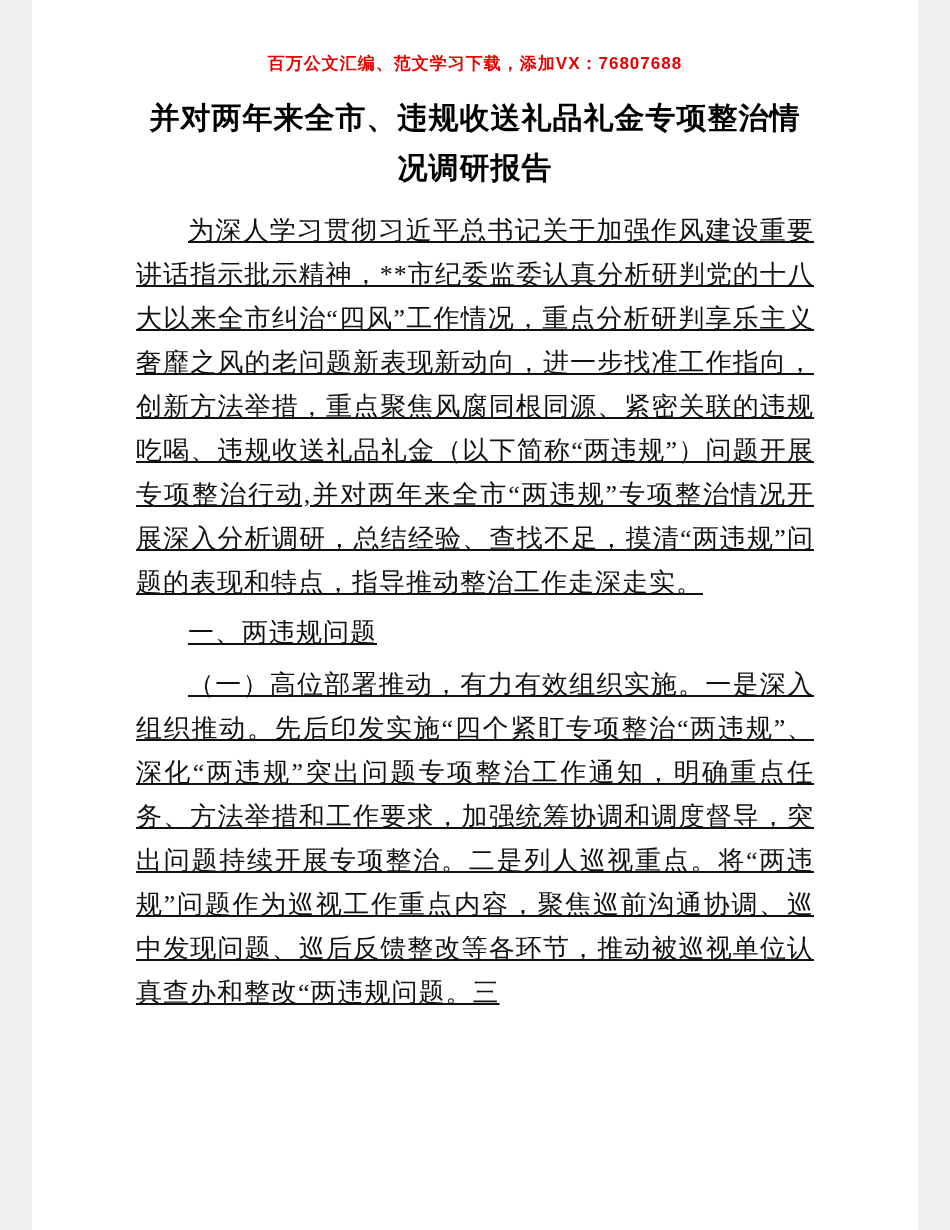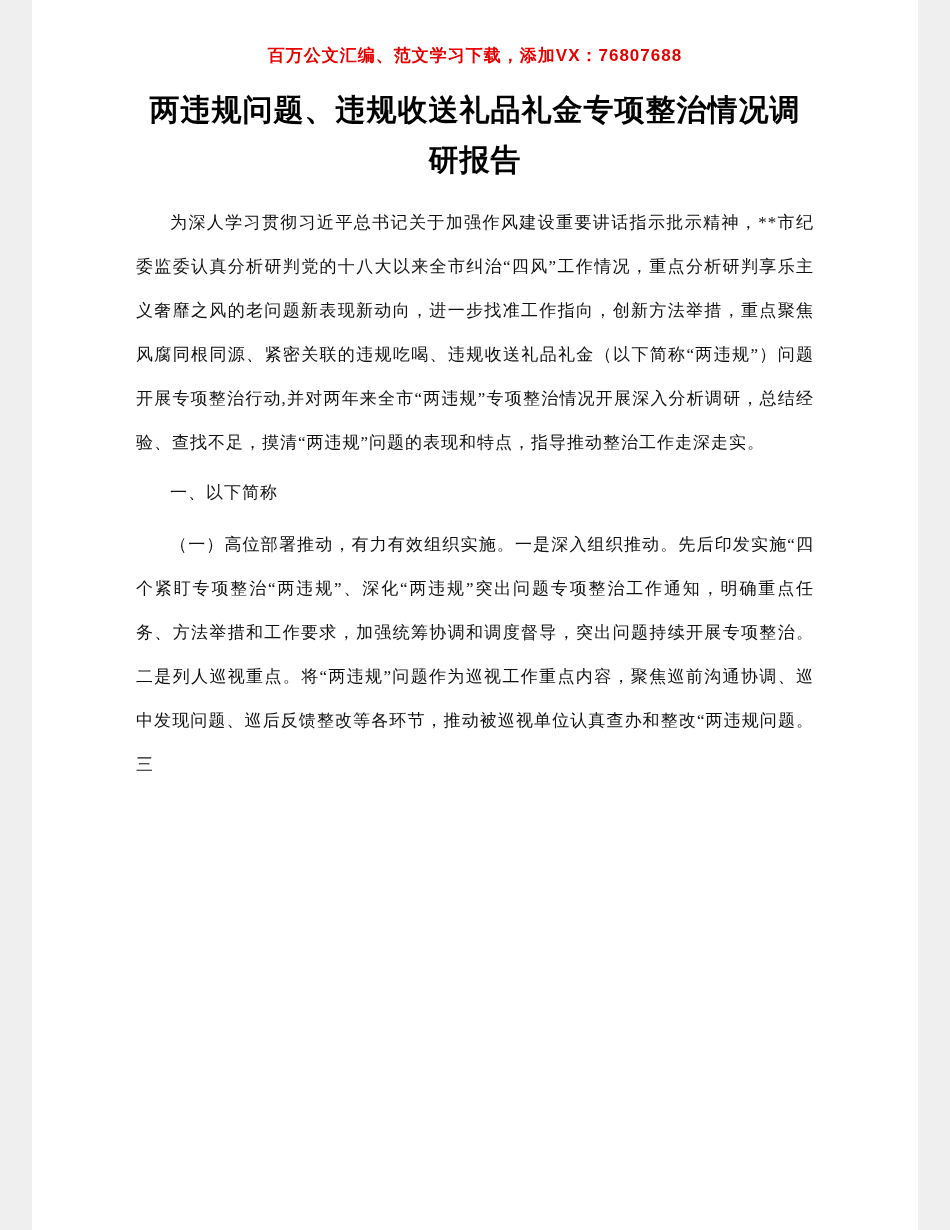--- a/index.html
+++ b/index.html
@@ -14,66 +14,67 @@
     margin: 0 auto;
     background: #efefef;
     overflow: hidden;
   }
   .page {
     width: 886px;
     min-height: 1230px;
     margin: 0 auto;
     background: #ffffff;
     box-sizing: border-box;
-    padding: 30px 104px 40px 104px;
+    padding: 38px 104px 40px 104px;
   }
   .watermark {
     color: #e60000;
     font-size: 17px;
     text-align: center;
     letter-spacing: 1px;
     margin: 14px 0 18px 0;
     font-family: "Liberation Sans", "DejaVu Sans", sans-serif;
     font-weight: bold;
   }
   .doc-title {
     font-size: 30px;
     font-weight: bold;
     color: #000000;
     text-align: center;
     line-height: 50px;
     margin: 10px 0 16px 0;
     letter-spacing: 1px;
   }
   .para {
-    font-size: 17px;
+    font-size: 26px;
     color: #111111;
     line-height: 44px;
     text-align: justify;
     text-indent: 2em;
     letter-spacing: 1px;
     margin: 0 0 6px 0;
     word-break: break-all;
+    text-decoration: underline;
   }
   .section-heading {
     margin-top: 4px;
     margin-bottom: 8px;
   }
 </style>
 </head>
 <body>
 
 <div class="viewport">
   <div class="page">
 
     <div class="watermark">百万公文汇编、范文学习下载，添加VX：76807688</div>
 
-    <h1 class="doc-title">两违规问题、违规收送礼品礼金专项整治情况调研报告</h1>
+    <h1 class="doc-title">并对两年来全市、违规收送礼品礼金专项整治情况调研报告</h1>
 
     <p class="para">为深人学习贯彻习近平总书记关于加强作风建设重要讲话指示批示精神，**市纪委监委认真分析研判党的十八大以来全市纠治“四风”工作情况，重点分析研判享乐主义奢靡之风的老问题新表现新动向，进一步找准工作指向，创新方法举措，重点聚焦风腐同根同源、紧密关联的违规吃喝、违规收送礼品礼金（以下简称“两违规”）问题开展专项整治行动,并对两年来全市“两违规”专项整治情况开展深入分析调研，总结经验、查找不足，摸清“两违规”问题的表现和特点，指导推动整治工作走深走实。</p>
 
-    <p class="para section-heading">一、以下简称</p>
+    <p class="para section-heading">一、两违规问题</p>
 
 
     <p class="para">（一）高位部署推动，有力有效组织实施。一是深入组织推动。先后印发实施“四个紧盯专项整治“两违规”、深化“两违规”突出问题专项整治工作通知，明确重点任务、方法举措和工作要求，加强统筹协调和调度督导，突出问题持续开展专项整治。二是列人巡视重点。将“两违规”问题作为巡视工作重点内容，聚焦巡前沟通协调、巡中发现问题、巡后反馈整改等各环节，推动被巡视单位认真查办和整改“两违规问题。三</p>
 
   </div>
 </div>
 
 </body></html>

